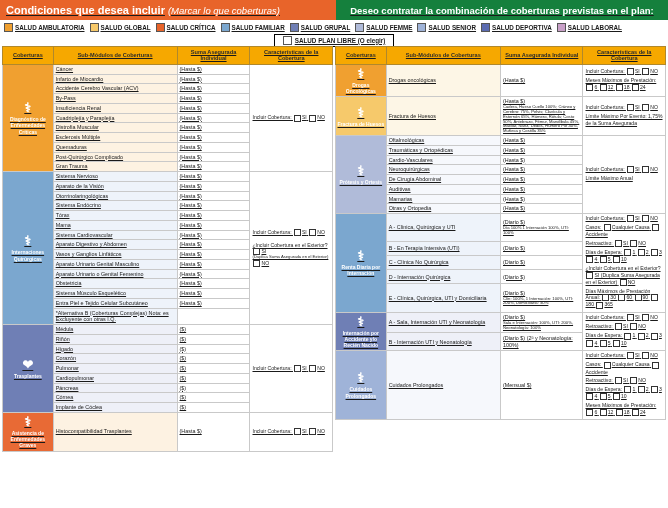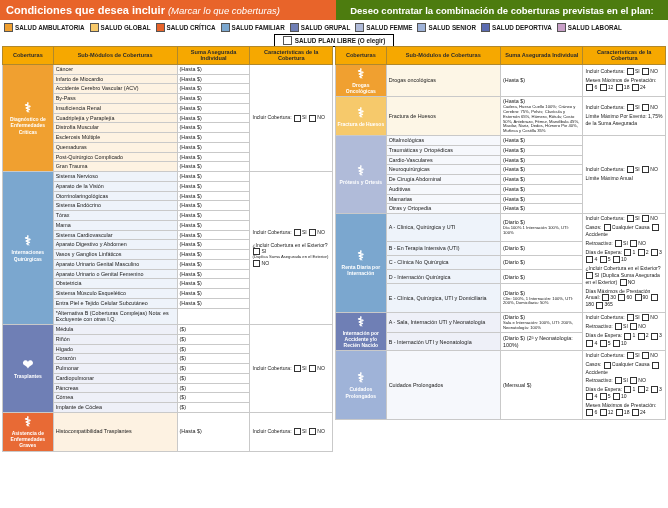--- a/index.html
+++ b/index.html
@@ -1,23 +1,23 @@
 <!DOCTYPE html>
 <html><head>
 <meta charset="utf-8">
 <style>
   html,body{margin:0;padding:0;background:#ffffff;}
   body{width:668px;height:508px;font-family:"Liberation Sans",sans-serif;color:#1a1a1a;overflow:hidden;}
-  .page{position:relative;width:668px;height:458px;}
+  .page{position:relative;width:668px;height:458px;text-decoration:underline;}
 
   
   .banner{display:flex;align-items:stretch;height:20px;}
   .banner-left{flex:0 0 330px;background:#e8642a;color:#fff;display:flex;align-items:center;padding-left:6px;font-size:11px;font-weight:bold;}
   .banner-left i{font-weight:normal;font-style:italic;font-size:9.5px;margin-left:3px;}
-  .banner-right{flex:1;background:#4d7c0f;color:#fff;display:flex;align-items:center;justify-content:center;font-size:9.5px;font-weight:bold;}
+  .banner-right{flex:1;background:#15803d;color:#fff;display:flex;align-items:center;justify-content:center;font-size:9.5px;font-weight:bold;}
 
   
   .legend{height:13px;display:flex;align-items:center;gap:5px;padding:1px 4px 0 4px;font-size:6.3px;font-weight:bold;}
   .legend .item{display:flex;align-items:center;gap:2px;white-space:nowrap;}
   .sw{width:7px;height:7px;border:1px solid #555;}
   .legend2{display:flex;justify-content:center;align-items:center;height:12px;font-size:6.3px;font-weight:bold;}
   .legend2 .box{border:1px solid #000;padding:1px 8px;display:flex;align-items:center;gap:3px;background:#fff;}
 
   
   .cols{display:flex;gap:2px;padding:0 2px;}

